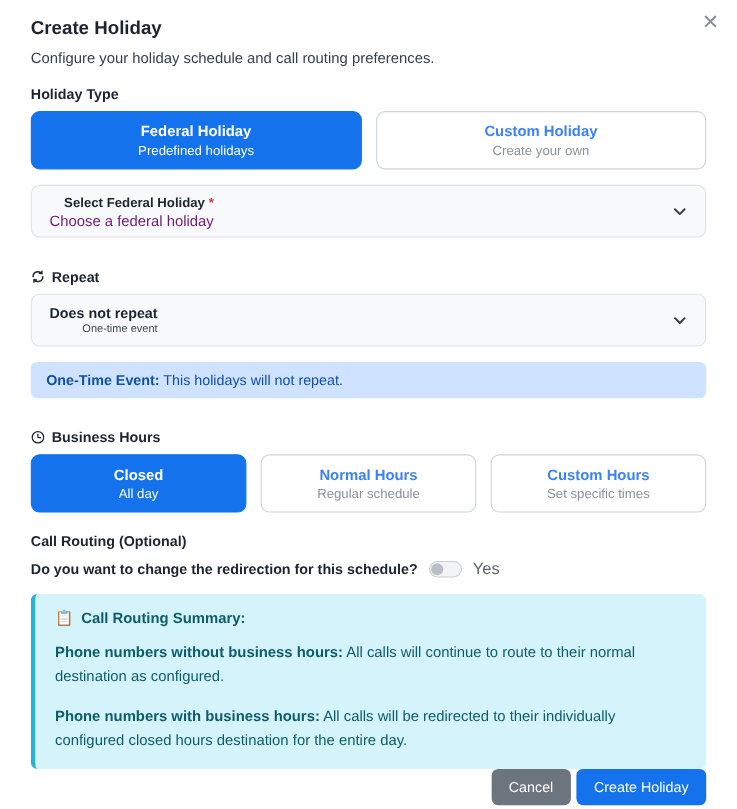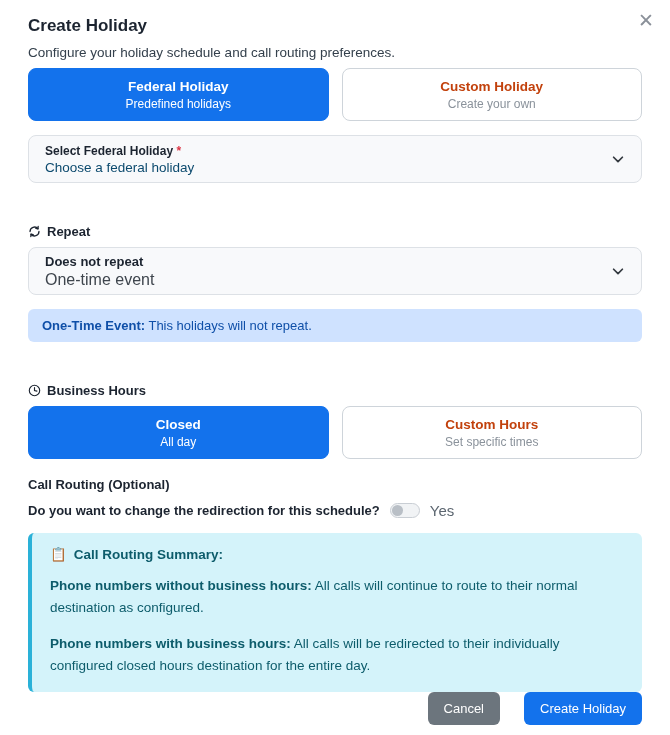--- a/index.html
+++ b/index.html
@@ -27,54 +27,55 @@
     line-height:1;
   }
   .title { font-size:17px; font-weight:bold; color:#1c2430; }
   .subtitle { font-size:13.5px; color:#34404c; margin-top:9px; }
 
   .section-label {
     font-size:13px; font-weight:bold; color:#1c2430;
     display:flex; align-items:center; gap:6px;
   }
   .mt-18 { margin-top:18px; }
-  .mt-24 { margin-top:41px; }
+  .mt-24 { margin-top:28px; }
   .mt-8  { margin-top:8px; }
   .mt-10 { margin-top:10px;text-align:right; }
   .mt-14 { margin-top:14px; }
 
   
   .card-row { display:flex; gap:13px;align-items:center; }
   .opt-card {
     flex:1; height:53px;
     border-radius:8px;
     display:flex; flex-direction:column; align-items:center; justify-content:center;
     gap:3px;
     background:#fff; border:1px solid #ced4da;
     cursor:pointer;
   }
-  .opt-card .opt-title { font-size:13.5px; font-weight:bold; color:#c2410c; }
+  .opt-card .opt-title { font-size:13.5px; font-weight:bold; color:#3b82f6; }
   .opt-card .opt-sub   { font-size:12px; color:#8a929b; }
   .opt-card.selected { background:#1372ec; border-color:#1372ec; }
   .opt-card.selected .opt-title,
   .opt-card.selected .opt-sub { color:#fff; }
 
   
   .field {
     width:100%; min-height:48px;
     background:#f8f9fb; border:1px solid #dde1e6; border-radius:8px;
     padding:7px 16px;
     display:flex; align-items:center; justify-content:space-between;
     cursor:pointer;
+    text-align:right;
   }
   .field .field-text { display:flex; flex-direction:column; gap:2px; }
   .field .field-label { font-size:12px; font-weight:bold; color:#1c2430; }
   .field .field-label .req { color:#dc3545; font-weight:bold; }
-  .field .field-value { font-size:13.5px; color:#0c4a6e; }
-  .field .field-value-sub { font-size:16px; color:#3e454d; }
+  .field .field-value { font-size:13.5px; color:#701a75; }
+  .field .field-value-sub { font-size:10px; color:#3e454d; }
   .chevron { flex:0 0 auto; color:#343a40; display:flex; }
 
   
   .info-blue {
     background:#cfe2ff; border-radius:6px;
     padding:9px 14px;
     font-size:13px; color:#0f4fa8;
   }
   .info-blue b { font-weight:bold; }
 
@@ -106,21 +107,21 @@
     font-weight:bold; color:#0d5c6b;
     display:flex; align-items:center; gap:7px;
     font-size:13.5px;
   }
   .summary-p { margin-top:13px; line-height:1.65; color:#0d5c6b; }
   .summary-p b { font-weight:bold; }
 
   
   .footer {
     margin-top:auto;
-    display:flex; justify-content:flex-end; gap:24px;
+    display:flex; justify-content:flex-end; gap:5px;
     padding-bottom:2px;
   }
   .btn {
     height:33px; border:none; border-radius:6px;
     font-size:13px; color:#fff; cursor:pointer;
     padding:0 16px;
     font-family:"Liberation Sans", sans-serif;
   }
   .btn-cancel { background:#6c757d; }
   .btn-primary { background:#1372ec; }
@@ -130,20 +131,21 @@
 </head>
 <body>
 
 <div class="modal">
 
   <button class="close-btn">✕</button>
 
   <div class="title">Create Holiday</div>
   <div class="subtitle">Configure your holiday schedule and call routing preferences.</div>
 
+  <div class="section-label mt-18">Holiday Type</div>
 
   <div class="card-row mt-8">
     <div class="opt-card selected">
       <span class="opt-title">Federal Holiday</span>
       <span class="opt-sub">Predefined holidays</span>
     </div>
     <div class="opt-card">
       <span class="opt-title">Custom Holiday</span>
       <span class="opt-sub">Create your own</span>
     </div>
@@ -201,20 +203,24 @@
     </span>
     <span>Business Hours</span>
   </div>
 
   <div class="card-row mt-8">
     <div class="opt-card selected">
       <span class="opt-title">Closed</span>
       <span class="opt-sub">All day</span>
     </div>
     <div class="opt-card">
+      <span class="opt-title">Normal Hours</span>
+      <span class="opt-sub">Regular schedule</span>
+    </div>
+    <div class="opt-card">
       <span class="opt-title">Custom Hours</span>
       <span class="opt-sub">Set specific times</span>
     </div>
   </div>
 
   <div class="section-label mt-18">Call Routing (Optional)</div>
 
   <div class="toggle-row mt-10">
     <span class="toggle-question">Do you want to change the redirection for this schedule?</span>
     <span class="toggle">

